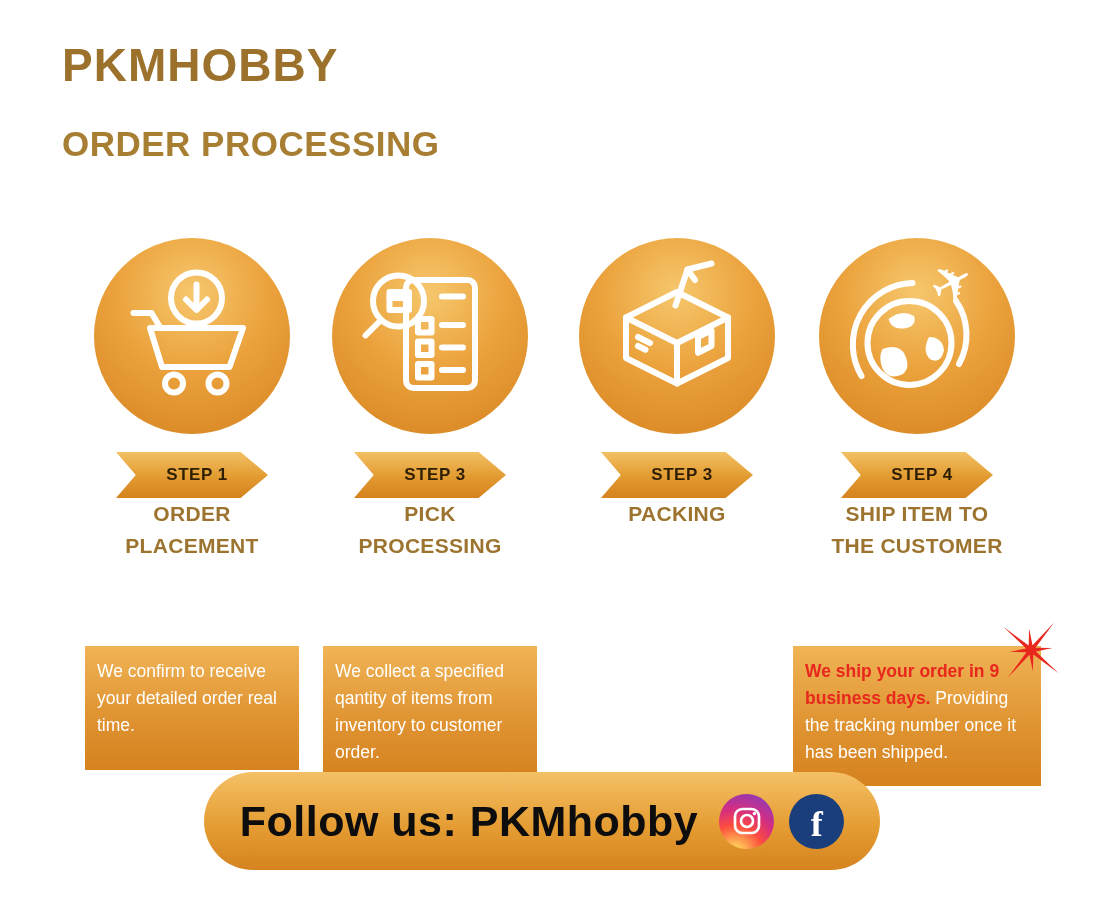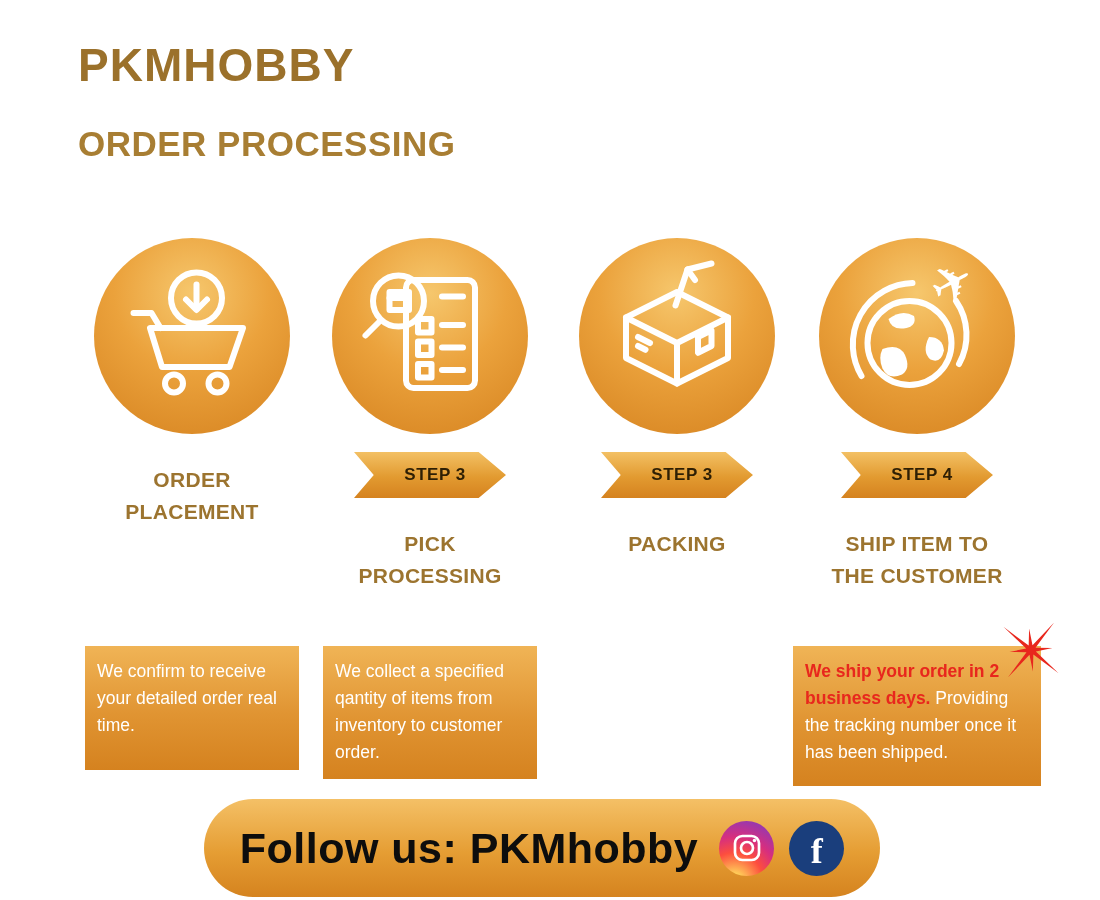--- a/index.html
+++ b/index.html
@@ -1,55 +1,55 @@
 <!DOCTYPE html>
 <html><head>
 <meta charset="utf-8">
 <style>
   * { margin:0; padding:0; box-sizing:border-box; }
   body { background:#ffffff; font-family:"Liberation Sans", sans-serif; }
   .page { position:relative; width:1100px; height:900px; background:#ffffff; overflow:hidden; }
 
   
-  .header { position:absolute; left:78px; top:38px; }
+  .header { position:absolute; left:62px; top:38px; }
   .brand { font-size:46px; font-weight:bold; color:#9B712B; letter-spacing:1px; }
   .subtitle { margin-top:32px; font-size:35px; font-weight:bold; color:#A87E33; letter-spacing:0.5px; }
 
   
   .col { position:absolute; top:238px; width:246px; height:530px; display:flex; flex-direction:column; align-items:center; }
   .col-1 { left:69px; } .col-2 { left:307px; } .col-3 { left:554px; } .col-4 { left:794px; }
 
   .circle { width:196px; height:196px; border-radius:50%;
     background: radial-gradient(circle at 50% 28%, #F6C76D 0%, #EBA23C 45%, #D5821F 100%);
     display:flex; align-items:center; justify-content:center; }
   .circle svg { width:150px; height:150px; }
 
   .badge { margin-top:18px; width:152px; height:46px;
     background: linear-gradient(180deg, #F3C064 0%, #E29A30 55%, #D5821F 100%);
     clip-path: polygon(0% 0%, 82% 0%, 100% 50%, 82% 100%, 0% 100%, 13% 50%);
     display:flex; align-items:center; justify-content:center;
     font-size:17px; font-weight:bold; color:#2E1F04; letter-spacing:0.5px;
     padding-left:10px; }
 
-  .title { margin-top:30px; font-size:21px; font-weight:bold; color:#9C742F;
+  .title { font-size:21px; font-weight:bold; color:#9C742F;
     text-align:center; line-height:1.5; white-space:pre-line; letter-spacing:0.3px; }
 
   .desc { position:absolute; top:368px; left:50%; transform:translateX(-50%);
     width:214px; min-height:124px; padding:12px 12px;
     background: linear-gradient(180deg, #F0B456 0%, #E09432 55%, #D5821F 100%);
     color:#ffffff; font-size:17.5px; line-height:1.55; text-align:left;margin-top:40px; }
   .col-4 .desc { width:248px; min-height:140px; }
   .desc .hl { color:#E8271D; font-weight:bold; }
 
   .star { position:absolute; top:-32px; right:-26px; width:72px; height:72px; pointer-events:none; }
 
   
   .footer { position:absolute; left:204px; top:772px; width:676px; height:98px; border-radius:49px;
     background: linear-gradient(180deg, #F4C066 0%, #E59D33 55%, #D5831F 100%);
-    display:flex; align-items:center; justify-content:center; gap:15px;margin-top:27px; }
+    display:flex; align-items:center; justify-content:center; gap:15px; }
   .footer-text { font-size:43px; font-weight:bold; color:#0d0d0d; letter-spacing:0.5px; margin-right:6px; }
   .social { width:55px; height:55px; border-radius:50%; display:flex; align-items:center; justify-content:center; cursor:pointer; }
   .ig { background: radial-gradient(circle at 28% 110%, #FFDB5C 8%, #FD4E3E 40%, #D62E7F 62%, #8A3AB9 92%); }
   .fb { background:#1A3E7C; }
   .fb span { color:#ffffff; font-size:36px; font-weight:bold; font-family:"Liberation Serif", serif; margin-top:6px; }
 </style>
 </head>
 <body>
 
 <div class="page">
@@ -68,20 +68,21 @@
             <path d="M22 46 L84 46 L75 72 L30 72 Z"></path>
             <circle cx="38" cy="83" r="6"></circle>
             <circle cx="67" cy="83" r="6"></circle>
             <circle cx="53" cy="26" r="17"></circle>
             <path d="M53 17 L53 33"></path>
             <path d="M46 27 L53 34 L60 27"></path>
           </g>
         </svg>
       </span>
     </div>
+    <div class="badge">STEP 1</div>
     <div class="title">ORDER
 PLACEMENT</div>
     <div class="desc">
       <span>We confirm to receive your detailed order real time.</span>
     </div>
   </div>
 
   <div class="col col-2">
     <div class="circle">
       <span>
@@ -143,21 +144,21 @@
           <path d="M13 78 A41 41 0 0 1 47 16" fill="none" stroke="#ffffff" stroke-width="4" stroke-linecap="round"></path>
           <path d="M76 28 A40 40 0 0 1 78 70" fill="none" stroke="#ffffff" stroke-width="4" stroke-linecap="round"></path>
           <text x="60" y="28" font-size="34" fill="#ffffff" transform="rotate(-28 74 18)">✈</text>
         </svg>
       </span>
     </div>
     <div class="badge">STEP 4</div>
     <div class="title">SHIP ITEM TO
 THE CUSTOMER</div>
     <div class="desc">
-      <span class="hl">We ship your order in 2 business days.</span>
+      <span class="hl">We ship your order in 9 business days.</span>
       <span>Providing the tracking number once it has been shipped.</span>
       <svg class="star" viewBox="0 0 100 100">
         <polygon transform="rotate(40 50 50)" fill="#E8271D" points="50,0 52.7,43.5 71.2,28.8 56.5,47.3 100,50 56.5,52.7 71.2,71.2 52.7,56.5 50,100 47.3,56.5 28.8,71.2 43.5,52.7 0,50 43.5,47.3 28.8,28.8 47.3,43.5"></polygon>
       </svg>
     </div>
   </div>
 
   <div class="footer">
     <span class="footer-text">Follow us: PKMhobby</span>
     <span class="social ig">

